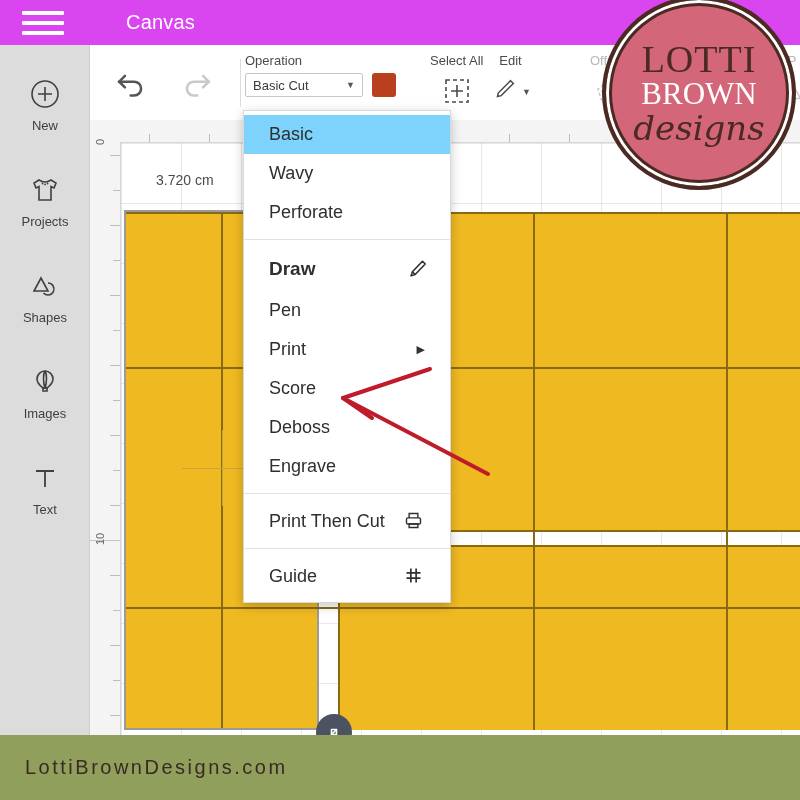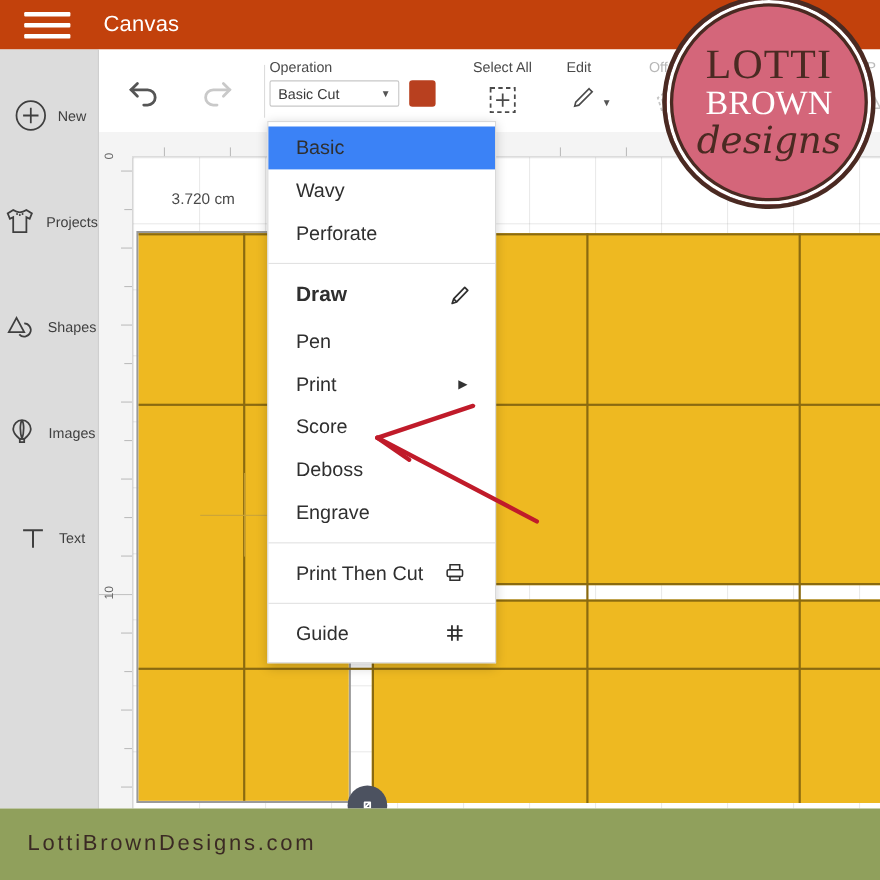--- a/index.html
+++ b/index.html
@@ -25,21 +25,21 @@
     color:#ffffff;font-size:20px;margin-left:30px;letter-spacing:.2px;
   }
 
   
   .sidebar{
     position:absolute;left:0;top:45px;width:90px;height:690px;
     background:#dcdcdc;border-right:1px solid #cfcfcf;
     padding-top:12px;box-sizing:border-box;
   }
   .side-item{
-    width:90px;height:96px;display:flex;flex-direction:row;
+    width:90px;height:96px;display:flex;flex-direction:column;
     align-items:center;justify-content:center;cursor:pointer;gap:7px;
   }
   .side-item .ico{width:34px;height:34px;display:block;color:#3f3f3f;}
   .side-item .lbl{font-size:13px;color:#3f3f3f;}
 
   
   .toolbar{
     position:absolute;left:90px;top:45px;width:710px;height:75px;
     background:#ffffff;border-bottom:1px solid #d8d8d8;
   }
@@ -109,21 +109,21 @@
     padding:4px 0 6px 0;box-sizing:border-box;
   }
   .menu-head{
     display:flex;align-items:center;justify-content:space-between;
     padding:11px 22px 11px 25px;font-size:19px;font-weight:bold;color:#2f2f2f;
   }
   .menu-item{
     padding:9px 25px;font-size:18px;color:#2f2f2f;cursor:pointer;
     display:flex;align-items:center;justify-content:space-between;
   }
-  .menu-item.sel{background:#3b82f6;}
+  .menu-item.sel{background:#7dd3fc;}
   .menu-div{height:1px;background:#e2e2e2;margin:7px 0;}
   .menu-icon{width:22px;height:22px;display:block;color:#2f2f2f;}
   .arrow-right{font-size:11px;color:#333;}
 
   
   .annot{position:absolute;left:0;top:0;width:800px;height:800px;pointer-events:none;z-index:45;}
 
   
   .logo{
     position:absolute;left:602px;top:-4px;width:186px;height:186px;
@@ -144,21 +144,21 @@
   }
   .banner-text{
     margin-left:25px;font-size:20px;color:#3b2a24;letter-spacing:2.5px;
   }
 </style>
 </head>
 <body>
 
 <div id="app">
 
-  <div class="topbar" style="background: #c2410c;">
+  <div class="topbar" style="background: #d946ef; gap: 32px;">
     <div class="hamburger">
       <span></span>
       <span></span>
       <span></span>
     </div>
     <div class="app-title">Canvas</div>
   </div>
 
   <div class="sidebar">
 
@@ -252,21 +252,21 @@
       <div class="tb-icon-row">
         <span>
           <svg viewBox="0 0 30 30" width="30" height="30" fill="none" stroke="#4a4a4a" stroke-width="1.6">
             <rect x="4" y="4" width="22" height="22" stroke-dasharray="4 3"></rect>
             <path d="M15 9v12M9 15h12"></path>
           </svg>
         </span>
       </div>
     </div>
 
-    <div class="tb-group" style="left:425px;text-align:left;">
+    <div class="tb-group" style="left:400px;text-align:center;">
       <div class="tb-caption">Edit</div>
       <div class="tb-icon-row">
         <span>
           <svg viewBox="0 0 30 30" width="28" height="28" fill="none" stroke="#4a4a4a" stroke-width="1.6">
             <path d="M22 5l3 3-13 13-4 1 1-4z"></path>
           </svg>
         </span>
         <span class="caret">▼</span>
       </div>
     </div>

